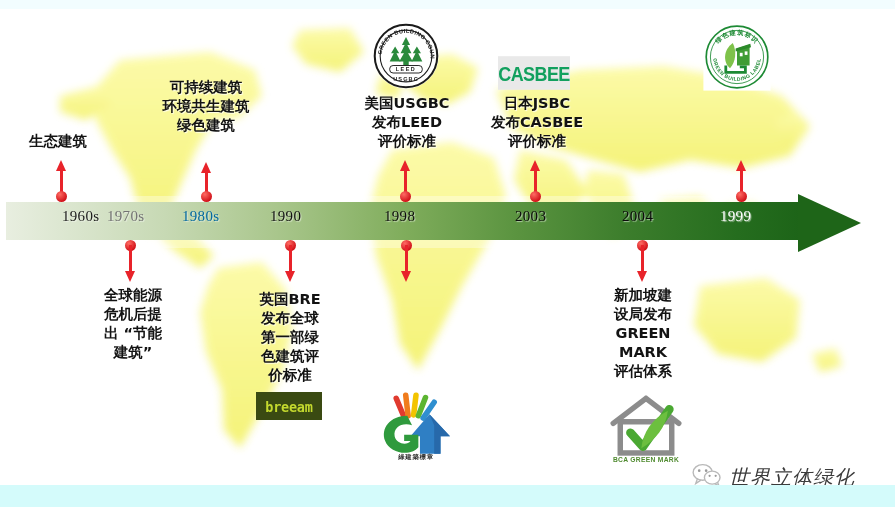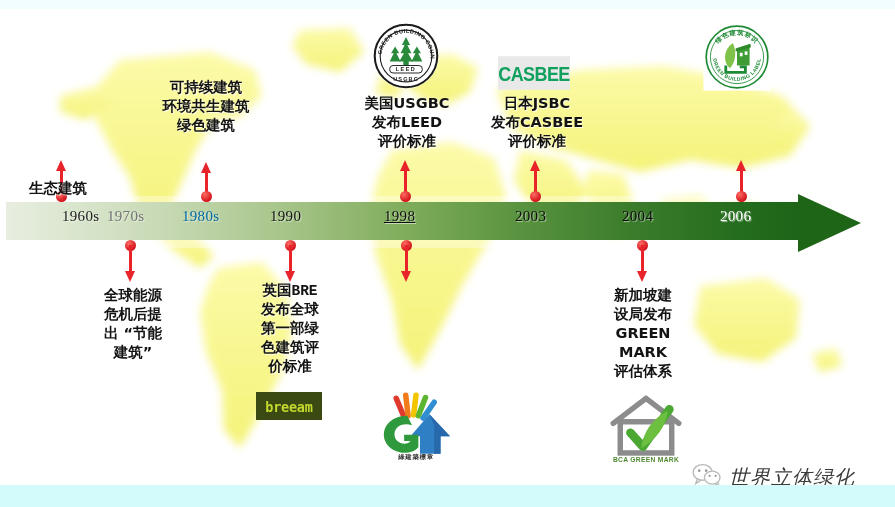--- a/index.html
+++ b/index.html
@@ -117,24 +117,24 @@
 
   <div id="timeline">
     <div class="tl-bar"></div>
     <div class="tl-head"></div>
   </div>
 
   <div class="tl-year" style="left:30px;color:#1b1b1b;margin-left:32px;">1960s</div>
   <div class="tl-year" style="left:107px;color:#737373;">1970s</div>
   <div class="tl-year" style="left:182px;color:#0369a1;">1980s</div>
   <div class="tl-year" style="left:270px;color:#121212;">1990</div>
-  <div class="tl-year" style="left:384px;color:#0e0e0e;text-decoration:underline;">1998</div>
+  <div class="tl-year" style="left:384px;color:#0e0e0e;">1998</div>
   <div class="tl-year" style="left:515px;color:#0c0c0c;">2003</div>
   <div class="tl-year" style="left:622px;color:#0b0b0b;">2004</div>
-  <div class="tl-year" style="left:720px;color:#fdfdfd;">2006</div>
+  <div class="tl-year" style="left:720px;color:#fdfdfd;">1999</div>
 
   <div class="marker up" style="left:56px;top:160px;height:42px;">
     <div class="tip"></div>
       <div class="stem" style="height:32px;"></div>
       <div class="dot"></div>
   </div>
   <div class="marker up" style="left:201px;top:162px;height:40px;">
     <div class="tip"></div>
       <div class="stem" style="height:30px;"></div>
       <div class="dot"></div>
@@ -169,41 +169,41 @@
     <div class="dot"></div>
       <div class="stem" style="top:5px;height:30px;"></div>
       <div class="tip"></div>
   </div>
   <div class="marker down" style="left:637px;top:240px;height:42px;">
     <div class="dot"></div>
       <div class="stem" style="top:5px;height:30px;"></div>
       <div class="tip"></div>
   </div>
 
-  <div class="lbl" style="left:8px;top:132px;width:100px;margin-top:47px;">生态建筑</div>
+  <div class="lbl" style="left:8px;top:132px;width:100px;">生态建筑</div>
 
   <div class="lbl" style="left:142px;top:78px;width:128px;">可持续建筑
 环境共生建筑
 绿色建筑</div>
 
   <div class="lbl" style="left:352px;top:94px;width:110px;">美国USGBC
 发布LEED
 评价标准</div>
 
   <div class="lbl" style="left:482px;top:94px;width:110px;">日本JSBC
 发布CASBEE
 评价标准</div>
 
 
   <div class="lbl" style="left:84px;top:286px;width:98px;">全球能源
 危机后提
 出 “节能
 建筑”</div>
 
-  <div class="lbl" style="left:247px;top:282px;width:86px;font-family:Liberation Mono, monospace;">英国BRE
+  <div class="lbl" style="left:247px;top:290px;width:86px;">英国BRE
 发布全球
 第一部绿
 色建筑评
 价标准</div>
 
 
   <div class="lbl" style="left:597px;top:286px;width:92px;">新加坡建
 设局发布
 GREEN
 MARK

